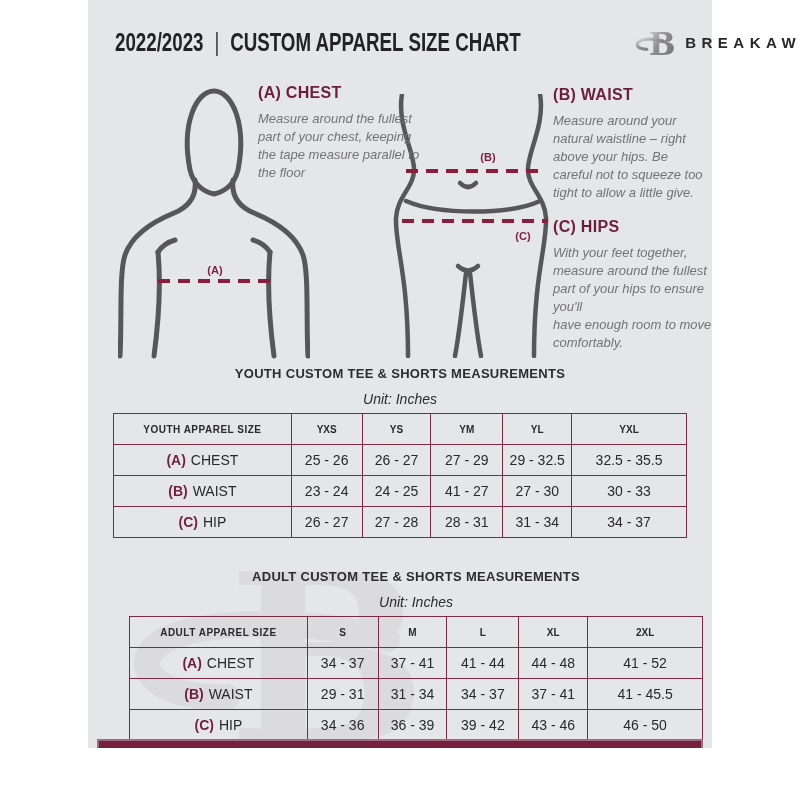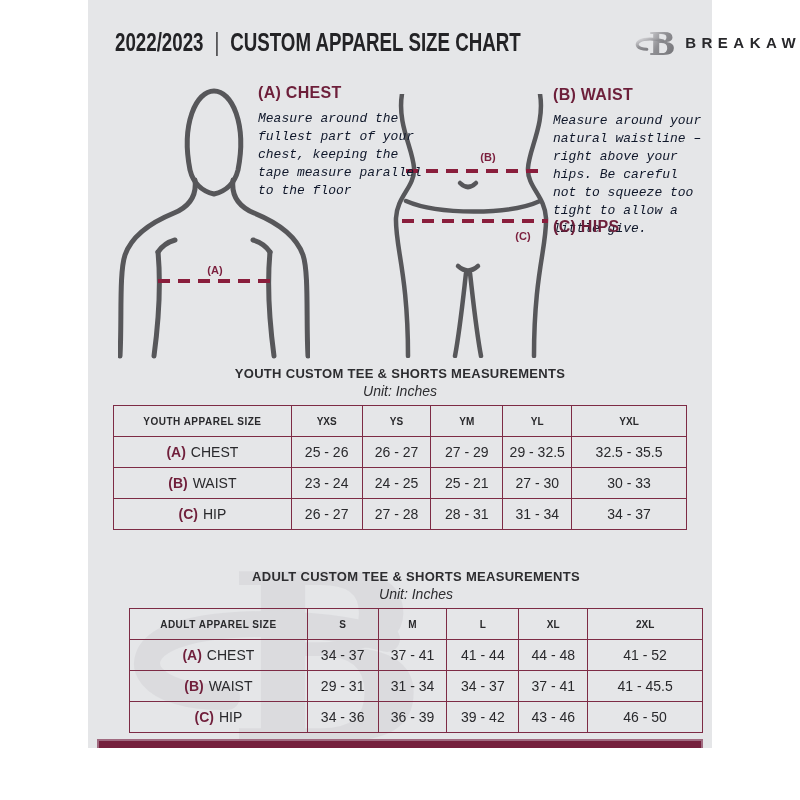--- a/index.html
+++ b/index.html
@@ -12,37 +12,37 @@
           align-items:center;justify-content:space-between;padding:0 20px 0 27px;box-sizing:border-box;}
   .main-title{display:inline-block;font-weight:700;font-size:24px;color:#232326;
               transform:scaleX(.78) scaleY(1.08);transform-origin:left center;white-space:nowrap;}
   .main-title .sep{margin:0 14px;font-weight:400;color:#3a3a3d;}
   .brand{display:flex;align-items:center;gap:10px;}
   .brand-name{font-weight:700;font-size:15px;letter-spacing:5.5px;color:#28282b;}
 
   
   .inst{position:absolute;z-index:3;}
   .inst-heading{font-weight:700;font-size:16px;color:#6d1f3a;letter-spacing:.3px;}
-  .inst-body{font-style:italic;font-size:13px;line-height:1.38;color:#0f172a;margin-top:8px;
-             white-space:pre-line;font-family:Liberation Mono, monospace;}
+  .inst-body{font-style:italic;font-size:13px;line-height:1.38;color:#737373;margin-top:8px;
+             white-space:pre-line;}
   .inst-a{left:170px;top:84px;width:170px;}
   .inst-b{left:465px;top:86px;width:155px;}
   .inst-c{left:465px;top:218px;width:160px;}
 
   .fig{position:absolute;z-index:1;}
 
   
   .watermark{position:absolute;left:44px;top:534px;z-index:0;opacity:.5;pointer-events:none;}
 
   
   .section{position:absolute;left:0;width:624px;z-index:2;}
   .section-youth{top:366px;}
   .section-adult{top:569px;padding-left:16px;}
   .section-title{text-align:center;font-weight:700;font-size:13px;color:#2d2d30;letter-spacing:.3px;}
-  .section-unit{text-align:center;font-style:italic;font-size:14px;color:#2d2d30;margin-top:2px;}
+  .section-unit{text-align:center;font-style:italic;font-size:14px;color:#2d2d30;margin-top:10px;}
 
   table.size{border-collapse:collapse;width:574px;margin:6px 0 0 25px;background:transparent;}
   table.size th,table.size td{border:1.5px solid #7d2b45;height:30px;padding:0;
        font-size:14px;color:#29292c;text-align:center;font-weight:500;}
   table.size th{font-weight:700;font-size:10px;}
   th.lbl-col{font-weight:400;font-size:15px;color:#404043;letter-spacing:.5px;
              text-align:left;padding-left:20px;}
   td.row-lbl{text-align:left;padding-left:24px;font-size:15px;color:#323235;font-weight:400;}
   td.row-lbl .pfx{font-weight:700;color:#701f3b;margin-right:5px;}
 
@@ -109,20 +109,22 @@
     <div class="inst inst-a">
       <div class="inst-heading">(A) CHEST</div>
       <div class="inst-body">Measure around the fullest part of your chest, keeping the tape measure parallel to the floor</div>
     </div>
     <div class="inst inst-b">
       <div class="inst-heading">(B) WAIST</div>
       <div class="inst-body">Measure around your natural waistline – right above your hips. Be careful not to squeeze too tight to allow a little give.</div>
     </div>
     <div class="inst inst-c">
       <div class="inst-heading">(C) HIPS</div>
+      <div class="inst-body">With your feet together, measure around the fullest part of your hips to ensure you'll
+have enough room to move comfortably.</div>
     </div>
 
     <div class="watermark">
       <svg width="430" height="220" viewBox="0 0 430 220">
         <text x="96" y="208" font-family="'DejaVu Serif',serif" font-weight="bold" font-size="235" fill="#d2d2d6">B</text>
         <path d="M255 105 C180 85 80 85 35 105 C-5 125 15 165 95 163" stroke="#d2d2d6" stroke-width="26" fill="none" stroke-linecap="round"></path>
       </svg>
     </div>
 
     <div class="section section-youth">
@@ -151,21 +153,21 @@
           <td>25 - 26</td>
           <td>26 - 27</td>
           <td>27 - 29</td>
           <td>29 - 32.5</td>
           <td>32.5 - 35.5</td>
         </tr>
         <tr>
           <td class="row-lbl"><span class="pfx">(B)</span><span>WAIST</span></td>
           <td>23 - 24</td>
           <td>24 - 25</td>
-          <td>25 - 21</td>
+          <td>41 - 27</td>
           <td>27 - 30</td>
           <td>30 - 33</td>
         </tr>
         <tr>
           <td class="row-lbl"><span class="pfx">(C)</span><span>HIP</span></td>
           <td>26 - 27</td>
           <td>27 - 28</td>
           <td>28 - 31</td>
           <td>31 - 34</td>
           <td>34 - 37</td>

